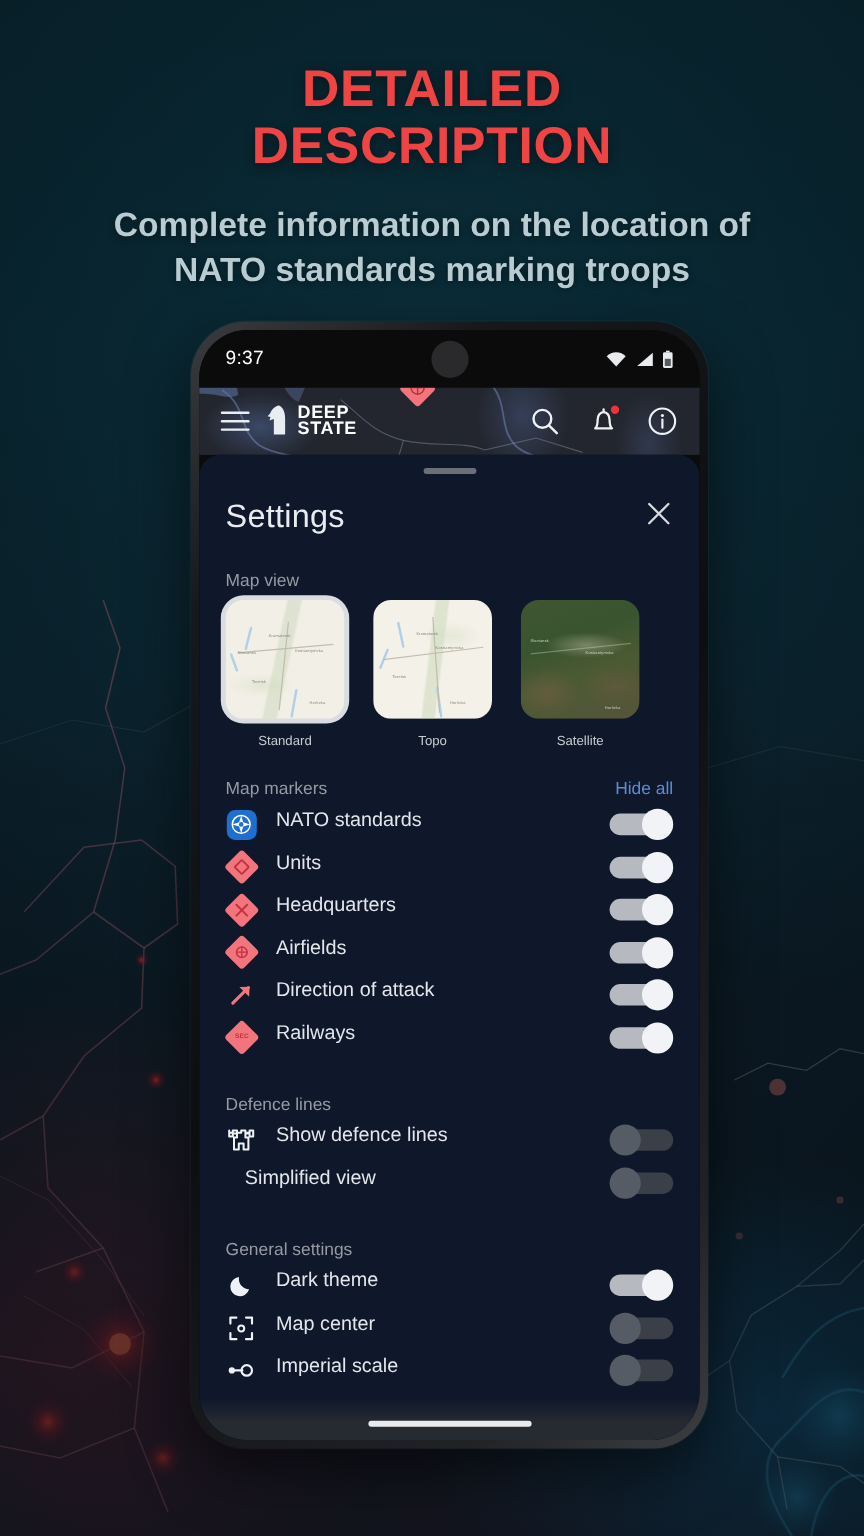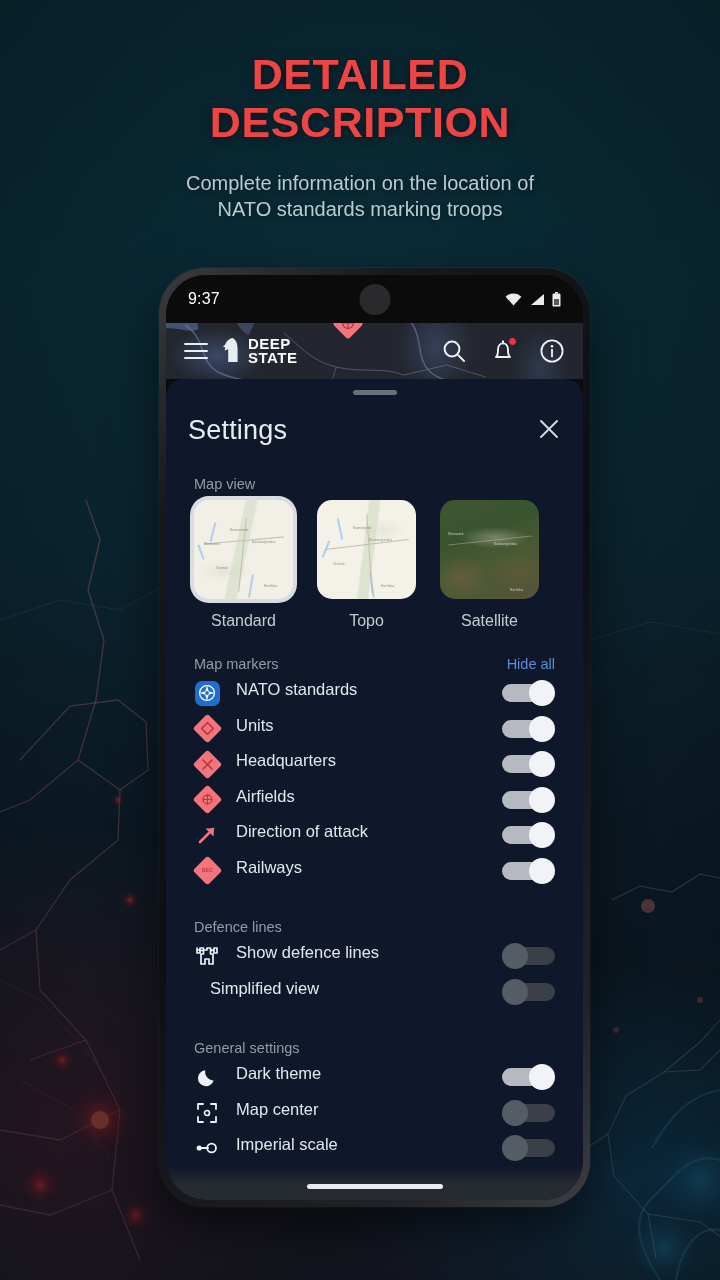--- a/index.html
+++ b/index.html
@@ -38,23 +38,23 @@
     font-size: 43px;
     font-weight: bold;
     letter-spacing: 0.6px;
     line-height: 1.12;
     text-transform: uppercase;
     text-shadow: 0 2px 10px rgba(0,0,0,0.45);
   }
   .subhead {
     margin-top: 24px;
     color: #b9ccd2;
-    font-size: 20px;
+    font-size: 28px;
     line-height: 1.3;
-    font-weight: 400;
+    font-weight: 700;
     text-shadow: 0 1px 6px rgba(0,0,0,0.40);
   }
 
   
   #phone {
     position: absolute;
     left: 159px; top: 268px;
     width: 431px; height: 939px;
     border-radius: 46px;
     background: linear-gradient(135deg, #3a3c40 0%, #16181b 18%, #0d0e10 50%, #202226 85%, #3c3e42 100%);
@@ -138,40 +138,40 @@
     margin: 11px auto 0;
   }
   .sheet-head {
     display: flex; align-items: center;
     padding: 20px 22px 4px 22px;
   }
   .sheet-title { color: #e8ebef; font-size: 27px; font-weight: 400; letter-spacing: .2px; }
   .close-btn { margin-left: auto; cursor: pointer; color: #d6dbe0; }
   .sheet-body {
     flex: 1; overflow: hidden;
-    padding: 0 28px;
+    padding: 0 22px;
   }
 
   .section-label {
     color: #969ba3; font-size: 14.5px; font-weight: 400;
     margin: 26px 0 8px 0;
   }
   .section-label.with-action { display: flex; align-items: center; }
   .hide-all { margin-left: auto; color: #5b8dd6; font-size: 14.5px; cursor: pointer; }
 
   
   .mapview-row { display: flex; gap: 24px; margin-top: 4px; }
   .mv-item { width: 99px; }
   .mv-thumb {
     width: 99px; height: 99px; border-radius: 15px;
     overflow: hidden; position: relative;
     cursor: pointer;
   }
   .mv-thumb.selected { box-shadow: 0 0 0 4px #d9dde2; }
-  .mv-label { text-align: center; color: #c6cbd1; font-size: 16px; margin-top: 13px; }
+  .mv-label { text-align: center; color: #c6cbd1; font-size: 11px; margin-top: 13px; }
 
   .thumb-standard {
     background:
       linear-gradient(102deg, transparent 42%, rgba(205,218,190,0.55) 44%, rgba(205,218,190,0.55) 52%, transparent 54%),
       radial-gradient(ellipse 40px 14px at 30% 72%, rgba(210,222,196,0.5), transparent 70%),
       #f2efe6;
   }
   .thumb-topo {
     background:
       linear-gradient(97deg, transparent 46%, rgba(206,219,191,0.6) 48%, rgba(206,219,191,0.6) 56%, transparent 58%),

